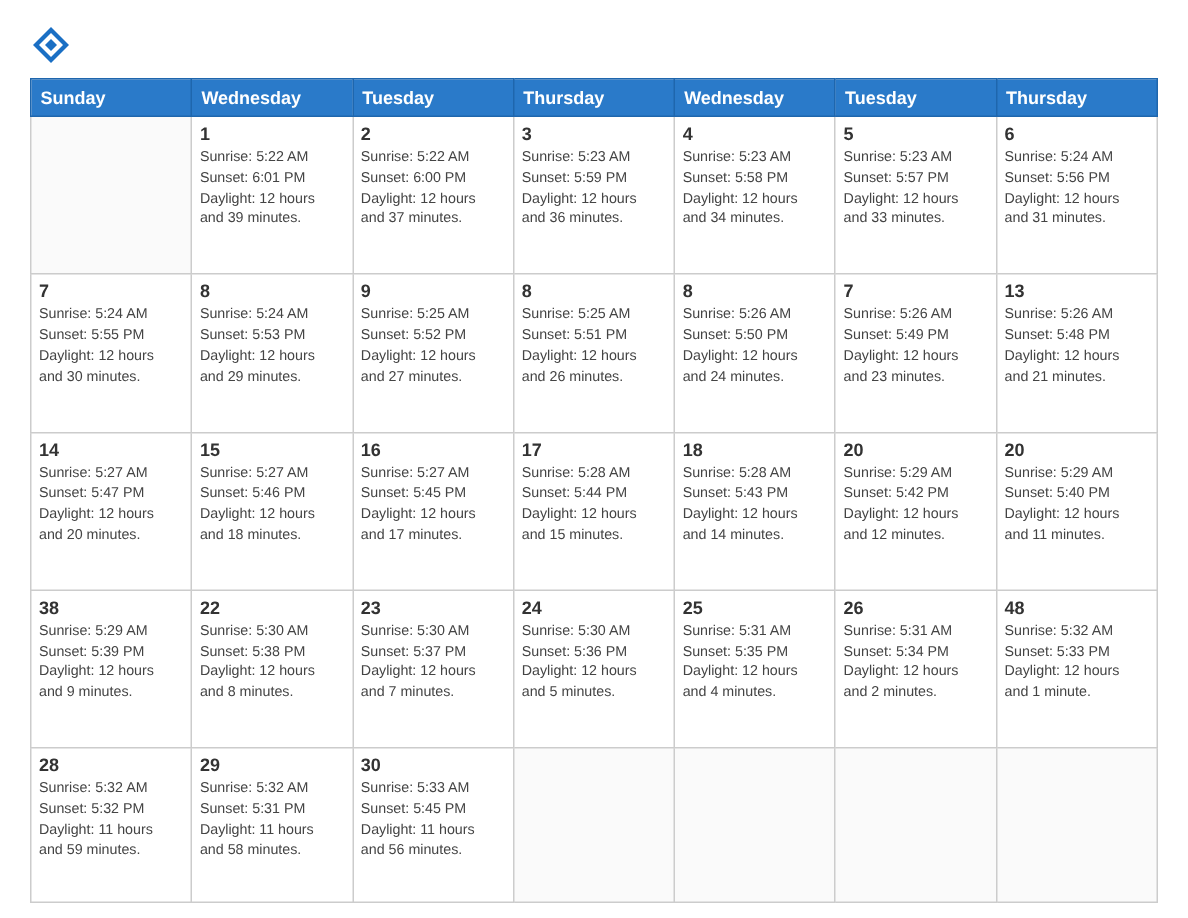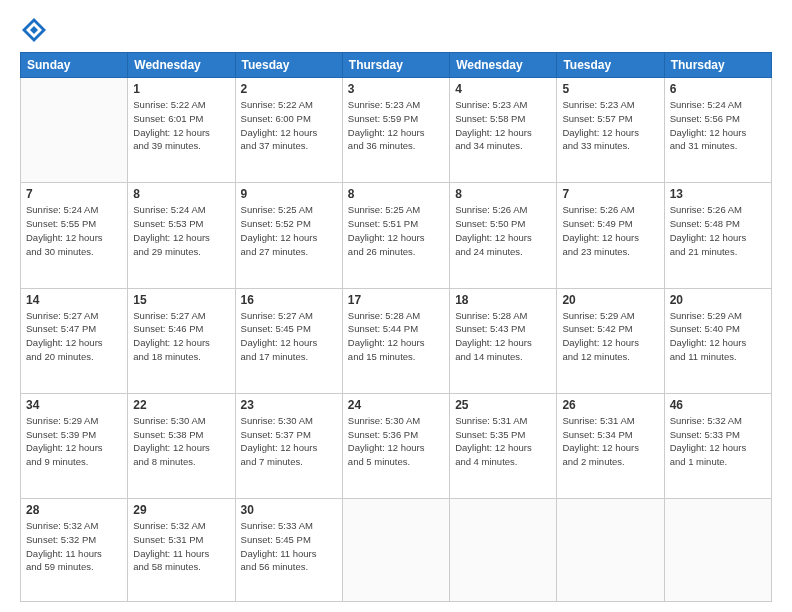--- a/index.html
+++ b/index.html
@@ -272,21 +272,21 @@
           <td>
             <span class="day-number">20</span>
             <div class="day-info" style="white-space: pre-line;">Sunrise: 5:29 AM
 Sunset: 5:40 PM
 Daylight: 12 hours
 and 11 minutes.</div>
           </td>
         </tr>
         <tr>
           <td>
-            <span class="day-number">34</span>
+            <span class="day-number">38</span>
             <div class="day-info" style="white-space: pre-line;">Sunrise: 5:29 AM
 Sunset: 5:39 PM
 Daylight: 12 hours
 and 9 minutes.</div>
           </td>
           <td>
             <span class="day-number">22</span>
             <div class="day-info" style="white-space: pre-line;">Sunrise: 5:30 AM
 Sunset: 5:38 PM
 Daylight: 12 hours
@@ -314,21 +314,21 @@
 and 4 minutes.</div>
           </td>
           <td>
             <span class="day-number">26</span>
             <div class="day-info" style="white-space: pre-line;">Sunrise: 5:31 AM
 Sunset: 5:34 PM
 Daylight: 12 hours
 and 2 minutes.</div>
           </td>
           <td>
-            <span class="day-number">46</span>
+            <span class="day-number">48</span>
             <div class="day-info" style="white-space: pre-line;">Sunrise: 5:32 AM
 Sunset: 5:33 PM
 Daylight: 12 hours
 and 1 minute.</div>
           </td>
         </tr>
         <tr class="last-row">
           <td>
             <span class="day-number">28</span>
             <div class="day-info" style="white-space: pre-line;">Sunrise: 5:32 AM

